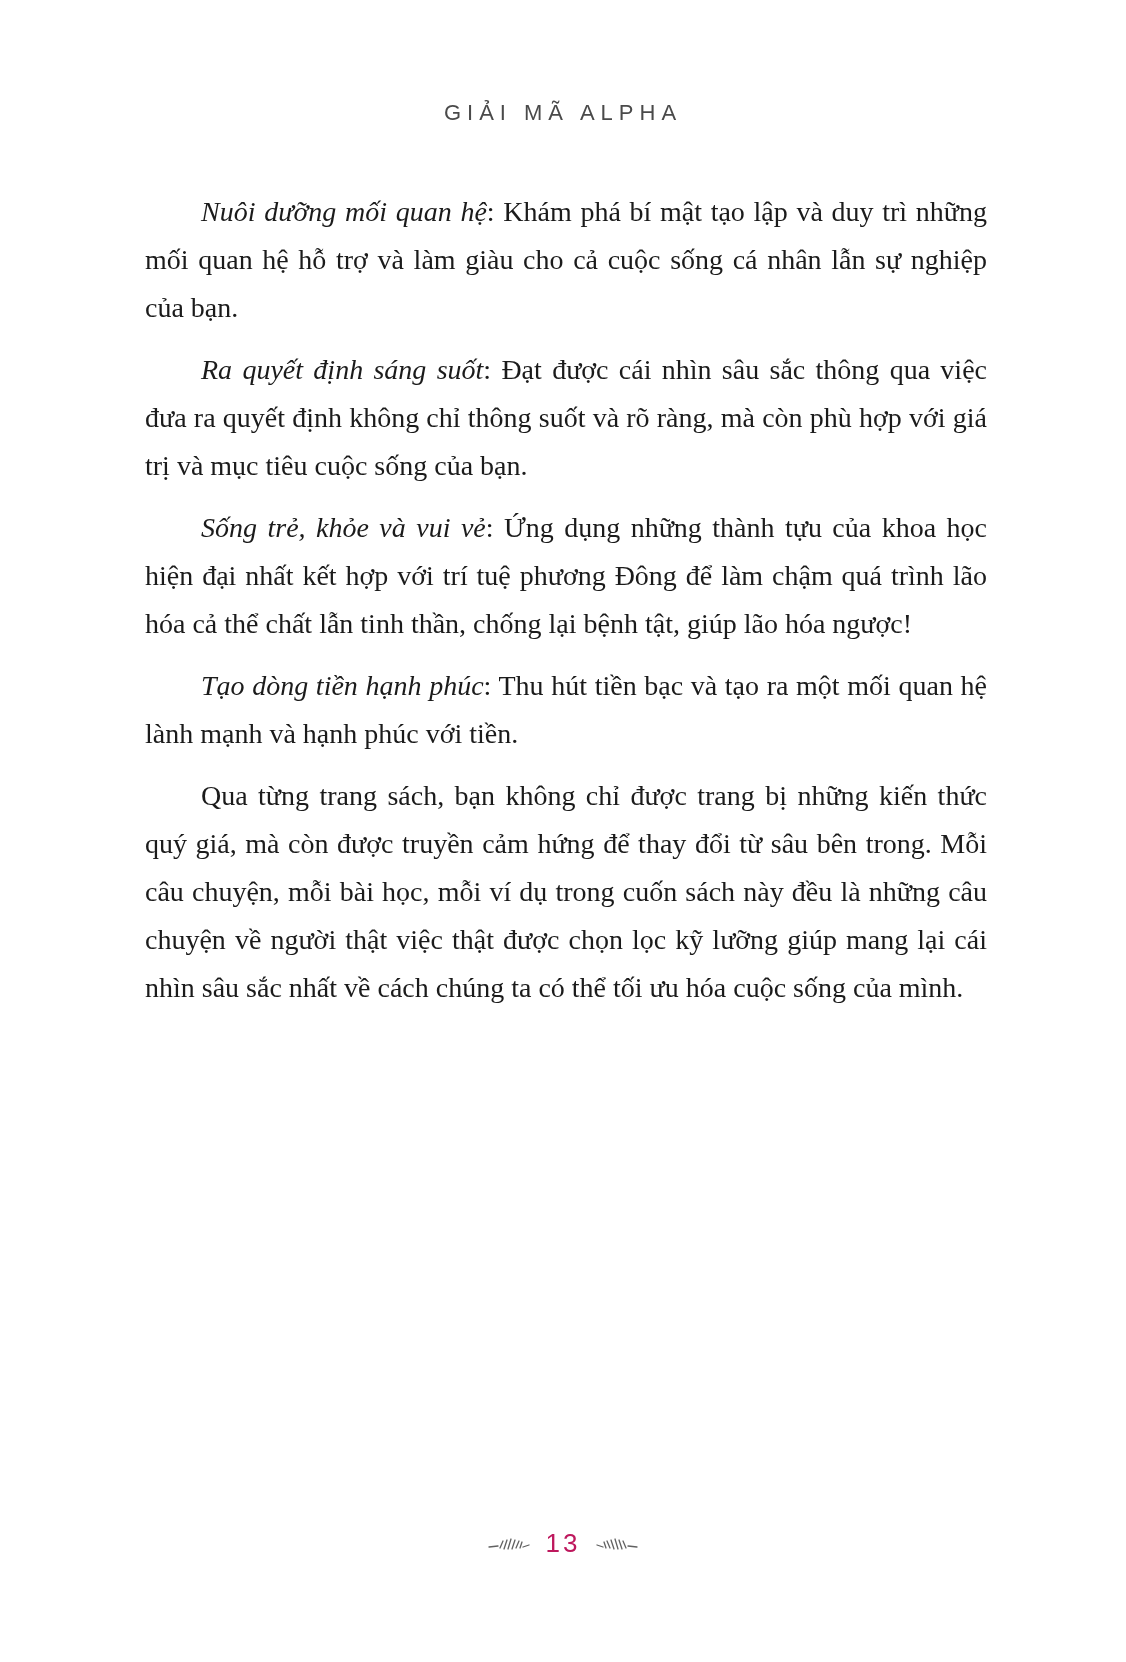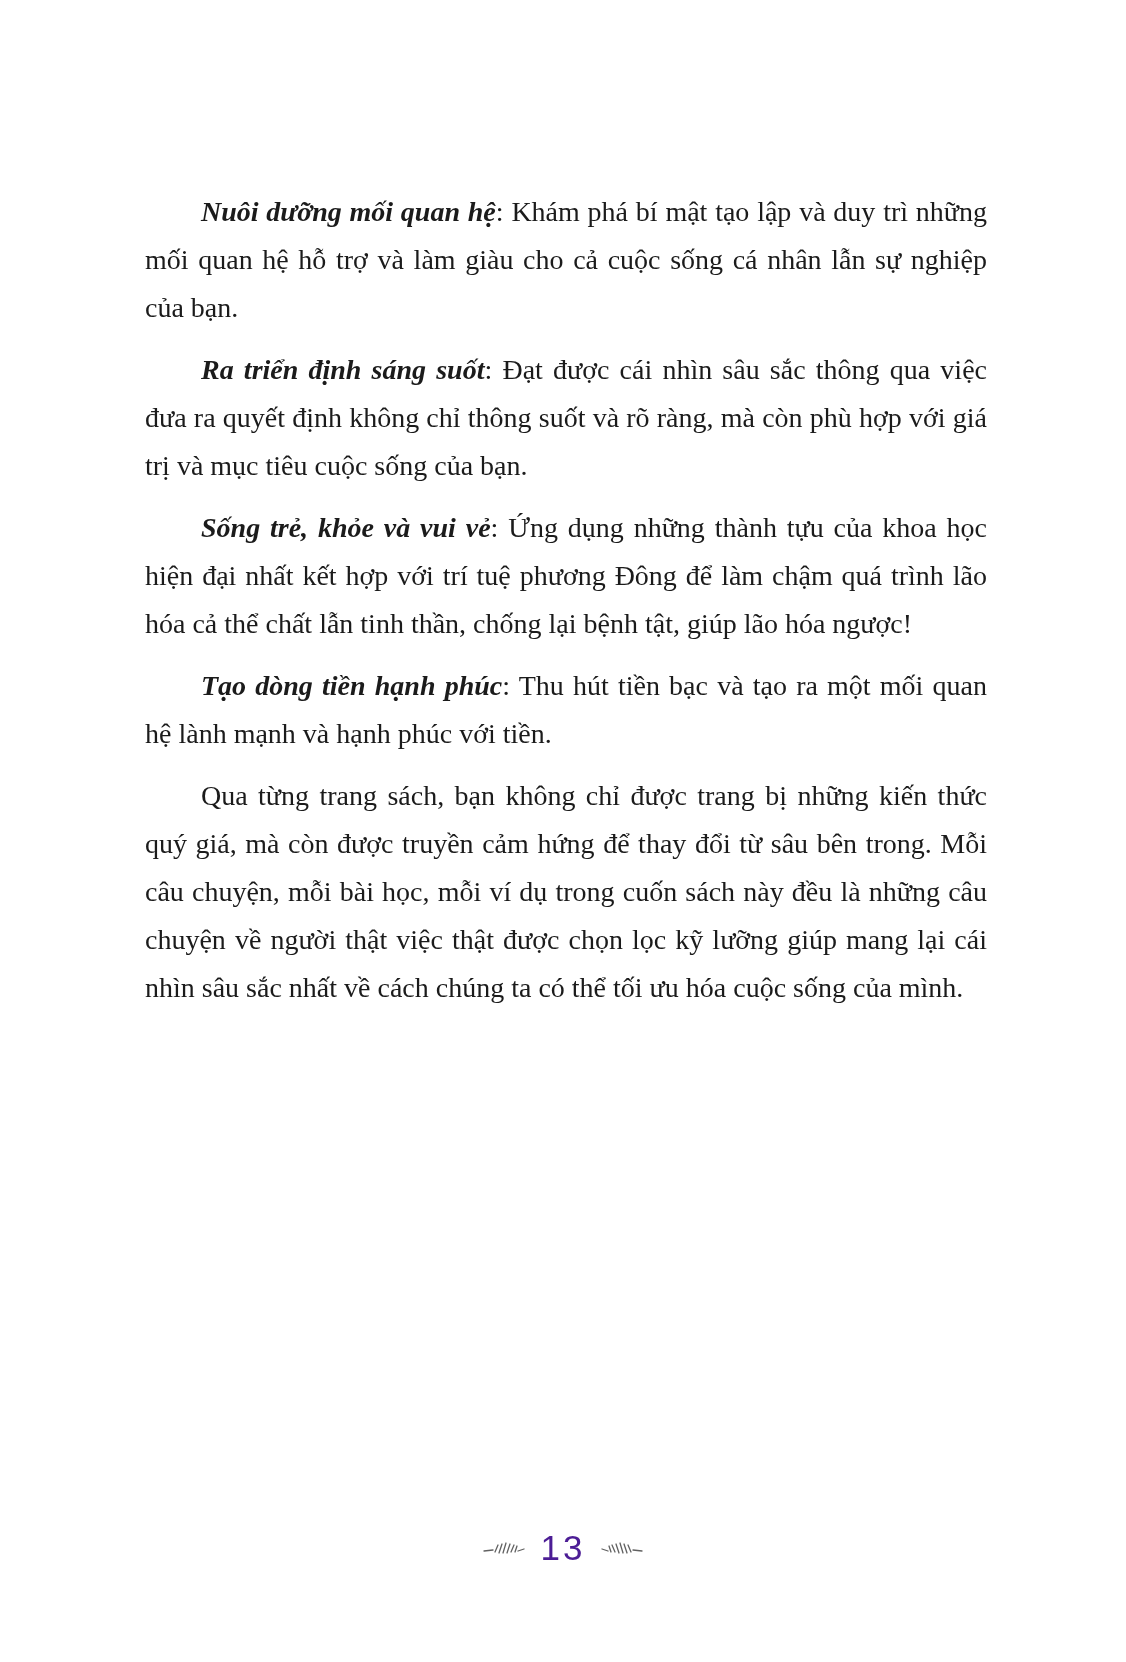--- a/index.html
+++ b/index.html
@@ -40,58 +40,59 @@
   }
   .para{
     font-size:28px;
     line-height:48px;
     text-align:justify;
     text-indent:56px;
     margin-bottom:14px;
     color:var(--text-color);
   }
   .para .lead{
-    font-weight:bold;
+    font-weight:normal;
     font-style:italic;
   }
   .footer{
     position:absolute;
     top:1528px;
     left:0;
     width:100%;
     display:flex;
     justify-content:center;
     align-items:center;
     gap:16px;
   }
   .page-number{
     font-family:"Liberation Sans","DejaVu Sans",sans-serif;
     font-weight:300;
-    font-size:35px;
+    font-size:26px;
     letter-spacing:3px;
-    color:#4c1d95;
+    color:#be185d;
   }
   .flourish{
     display:inline-block;
     width:42px;
     height:16px;
     opacity:.8;
   }
   .flourish svg{display:block;width:100%;height:100%;}
   .flourish.right{transform:scaleX(-1);}
 </style>
 </head>
 <body>
 
 <div class="page">
 
+  <div class="running-header">GIẢI MÃ ALPHA</div>
 
   <div class="content">
       <p class="para"><strong class="lead">Nuôi dưỡng mối quan hệ</strong>: Khám phá bí mật tạo lập và duy trì những mối quan hệ hỗ trợ và làm giàu cho cả cuộc sống cá nhân lẫn sự nghiệp của bạn.</p>
-      <p class="para"><strong class="lead">Ra triển định sáng suốt</strong>: Đạt được cái nhìn sâu sắc thông qua việc đưa ra quyết định không chỉ thông suốt và rõ ràng, mà còn phù hợp với giá trị và mục tiêu cuộc sống của bạn.</p>
+      <p class="para"><strong class="lead">Ra quyết định sáng suốt</strong>: Đạt được cái nhìn sâu sắc thông qua việc đưa ra quyết định không chỉ thông suốt và rõ ràng, mà còn phù hợp với giá trị và mục tiêu cuộc sống của bạn.</p>
       <p class="para"><strong class="lead">Sống trẻ, khỏe và vui vẻ</strong>: Ứng dụng những thành tựu của khoa học hiện đại nhất kết hợp với trí tuệ phương Đông để làm chậm quá trình lão hóa cả thể chất lẫn tinh thần, chống lại bệnh tật, giúp lão hóa ngược!</p>
       <p class="para"><strong class="lead">Tạo dòng tiền hạnh phúc</strong>: Thu hút tiền bạc và tạo ra một mối quan hệ lành mạnh và hạnh phúc với tiền.</p>
       <p class="para">Qua từng trang sách, bạn không chỉ được trang bị những kiến thức quý giá, mà còn được truyền cảm hứng để thay đổi từ sâu bên trong. Mỗi câu chuyện, mỗi bài học, mỗi ví dụ trong cuốn sách này đều là những câu chuyện về người thật việc thật được chọn lọc kỹ lưỡng giúp mang lại cái nhìn sâu sắc nhất về cách chúng ta có thể tối ưu hóa cuộc sống của mình.</p>
     </div>
 
   <div class="footer">
     <span class="flourish left">
       <svg viewBox="0 0 42 16" xmlns="http://www.w3.org/2000/svg">
         <g stroke="#3a3a3a" stroke-width="1.3" stroke-linecap="round" fill="none">
           <path d="M1 11 L10 10"></path>

